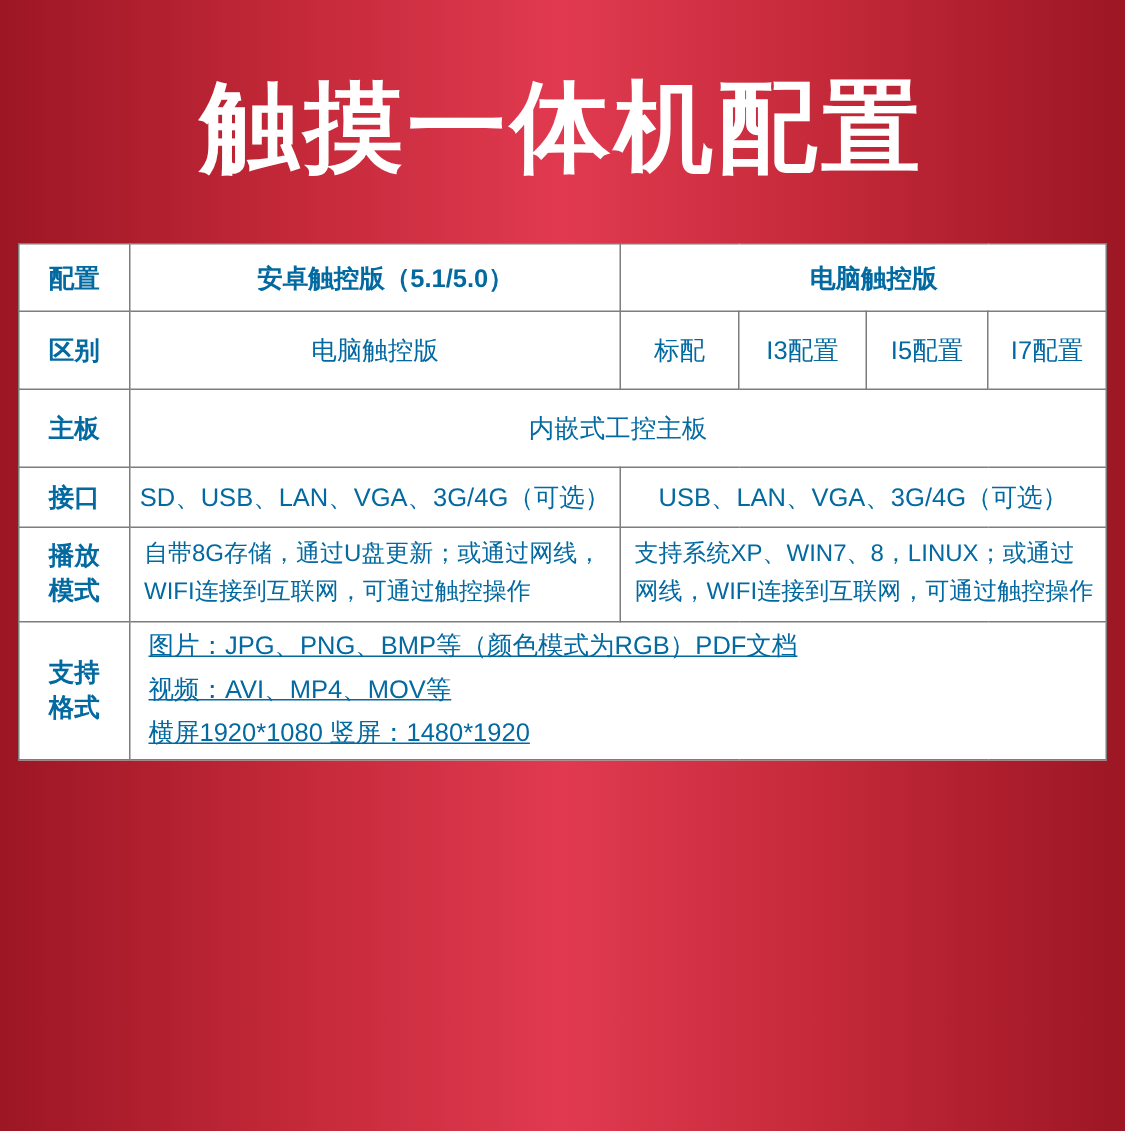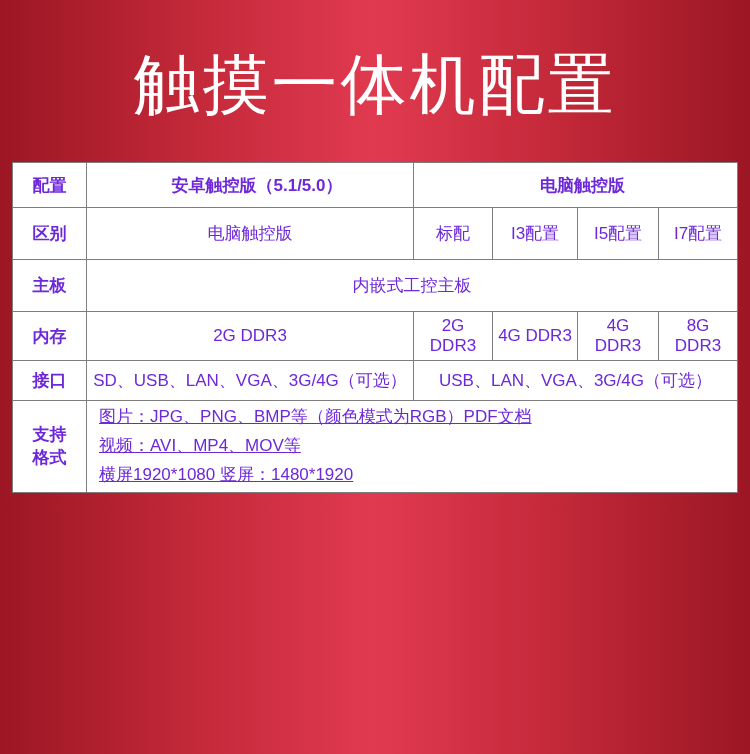--- a/index.html
+++ b/index.html
@@ -10,37 +10,37 @@
     overflow:hidden;
   }
   .banner{
     height:162px;
     display:flex;align-items:center;justify-content:center;
     padding-top:6px;box-sizing:border-box;
   }
   .banner-title{
     color:#ffffff;
     font-size:66px;
-    font-weight:normal;
+    font-weight:bold;
     letter-spacing:3px;
     line-height:1;
     text-align:center;
     white-space:nowrap;
   }
   .spec-table{
     margin-left:12px;
     width:725px;
     border-collapse:collapse;
     table-layout:fixed;
     background:#ffffff;
   }
   .spec-table td{
     border:1px solid #7d7d7d;
     background:#ffffff;
-    color:#6d28d9;
+    color:#0369a1;
     font-size:17px;
     text-align:center;
     vertical-align:middle;
     padding:2px 4px;
     box-sizing:border-box;
     overflow:hidden;
   }
   td.lbl{font-weight:bold;}
   td.hdr{font-weight:bold;padding-left:18px;}
   .narrow{display:inline-block;width:2.15em;line-height:1.35;text-align:center;}
@@ -84,32 +84,29 @@
       <td>电脑触控版</td>
       <td>标配</td>
       <td>I3配置</td>
       <td>I5配置</td>
       <td>I7配置</td>
     </tr>
     <tr class="r52">
       <td class="lbl">主板</td>
       <td colspan="5">内嵌式工控主板</td>
     </tr>
-    <tr class="r49">
-      <td class="lbl">内存</td>
-      <td>2G DDR3</td>
-      <td>2G DDR3</td>
-      <td>4G DDR3</td>
-      <td>4G DDR3</td>
-      <td>8G DDR3</td>
-    </tr>
     <tr class="r40">
       <td class="lbl">接口</td>
       <td>SD、USB、LAN、VGA、3G/4G（可选）</td>
       <td colspan="4">USB、LAN、VGA、3G/4G（可选）</td>
+    </tr>
+    <tr class="r63">
+      <td class="lbl"><span class="narrow">播放模式</span></td>
+      <td class="left play-cell">自带8G存储，通过U盘更新；或通过网线，WIFI连接到互联网，可通过触控操作</td>
+      <td class="left play-cell" colspan="4">支持系统XP、WIN7、8，LINUX；或通过网线，WIFI连接到互联网，可通过触控操作</td>
     </tr>
     <tr class="r92">
       <td class="lbl"><span class="narrow">支持格式</span></td>
       <td class="left formats-cell" colspan="5">
         <div class="fmt-line">图片：JPG、PNG、BMP等（颜色模式为RGB）PDF文档</div>
         <div class="fmt-line">视频：AVI、MP4、MOV等</div>
         <div class="fmt-line">横屏1920*1080 竖屏：1480*1920</div>
       </td>
     </tr>
   </tbody>

